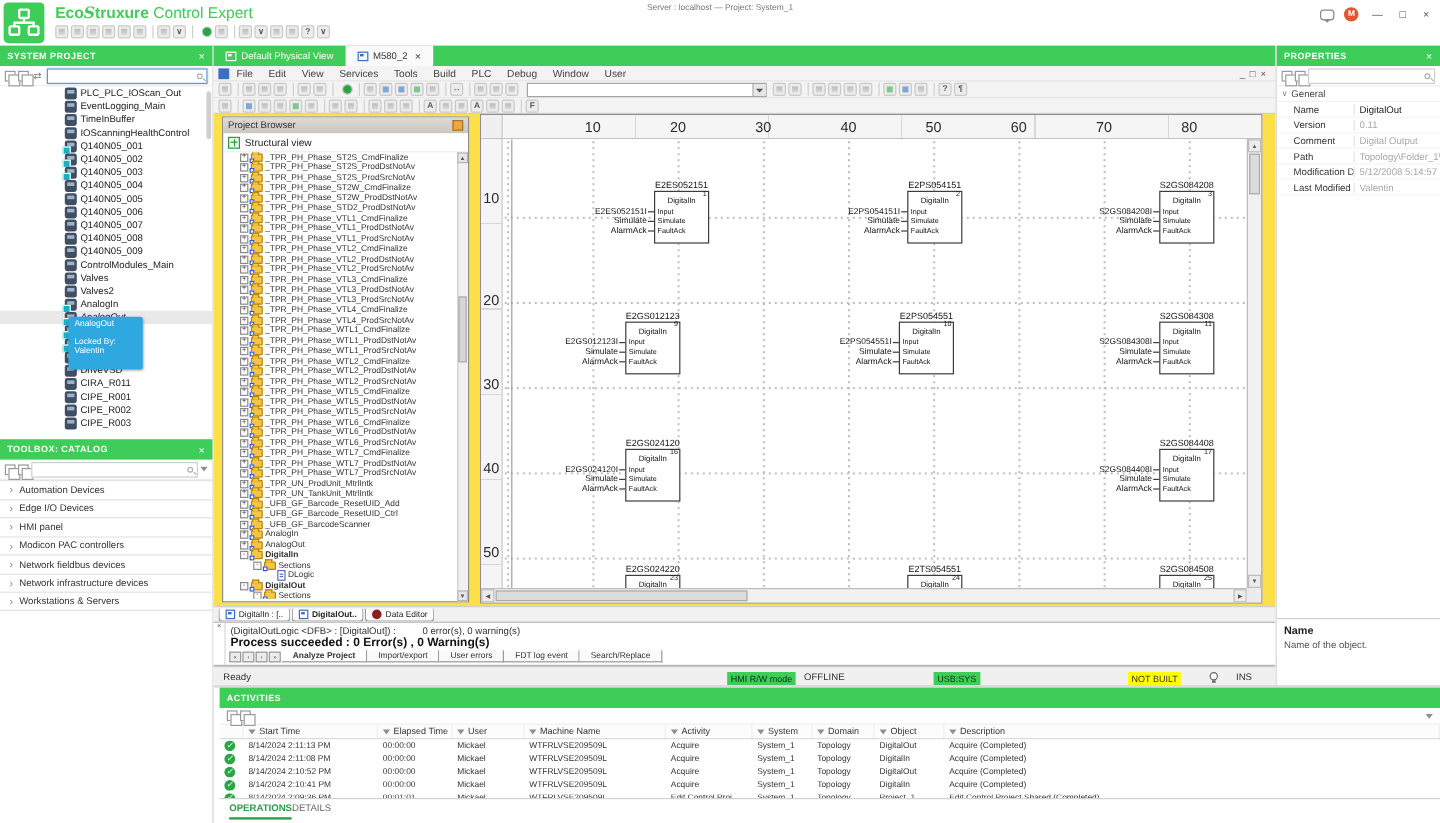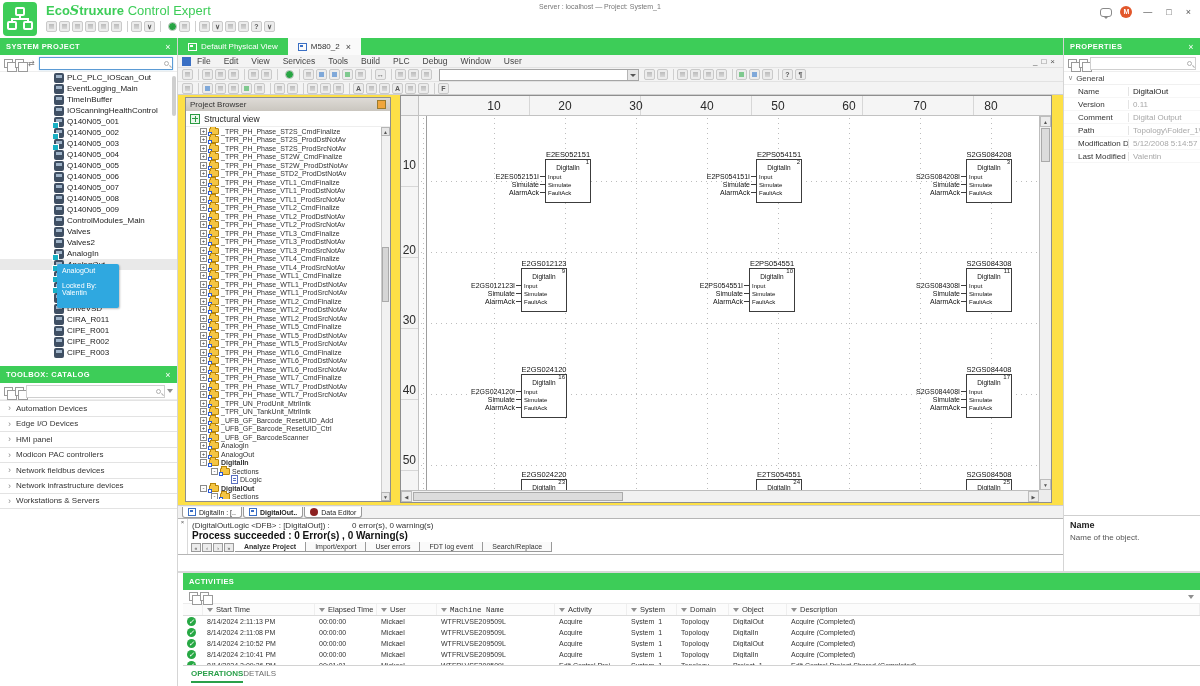--- a/index.html
+++ b/index.html
@@ -1128,20 +1128,29 @@
         <span id="out-tabs" style="display:flex">
             <span class="otab active">Analyze Project</span>
             <span class="otab">Import/export</span>
             <span class="otab">User errors</span>
             <span class="otab">FDT log event</span>
             <span class="otab">Search/Replace</span>
           </span>
       </div>
     </div>
 
+    <div id="statusbar">
+      <span style="left:8px">Ready</span>
+      <span style="left:428px" class="badge-green">HMI R/W mode</span>
+      <span style="left:492px">OFFLINE</span>
+      <span style="left:600px" class="badge-green">USB:SYS</span>
+      <span style="left:762px" class="badge-yellow">NOT BUILT</span>
+      <i id="bulb" style="left:830px"></i>
+      <span style="left:852px">INS</span>
+    </div>
   </div>
 
   <div id="right-panel">
     <div class="green-bar">
       <span>PROPERTIES</span>
       <span class="x">×</span>
     </div>
     <div class="panel-tools">
       <span class="pt-ic"></span>
       <span class="pt-ic"></span>
@@ -1203,21 +1212,21 @@
           <span>Start Time</span>
         </span>
         <span class="ahcell" style="width: 62px;">
           <i class="funnel"></i>
           <span>Elapsed Time</span>
         </span>
         <span class="ahcell" style="width: 60px;">
           <i class="funnel"></i>
           <span>User</span>
         </span>
-        <span class="ahcell" style="width: 118px; font-family: Liberation Mono, monospace;">
+        <span class="ahcell" style="width: 118px;">
           <i class="funnel"></i>
           <span>Machine Name</span>
         </span>
         <span class="ahcell" style="width: 72px;">
           <i class="funnel"></i>
           <span>Activity</span>
         </span>
         <span class="ahcell" style="width: 50px;">
           <i class="funnel"></i>
           <span>System</span>

